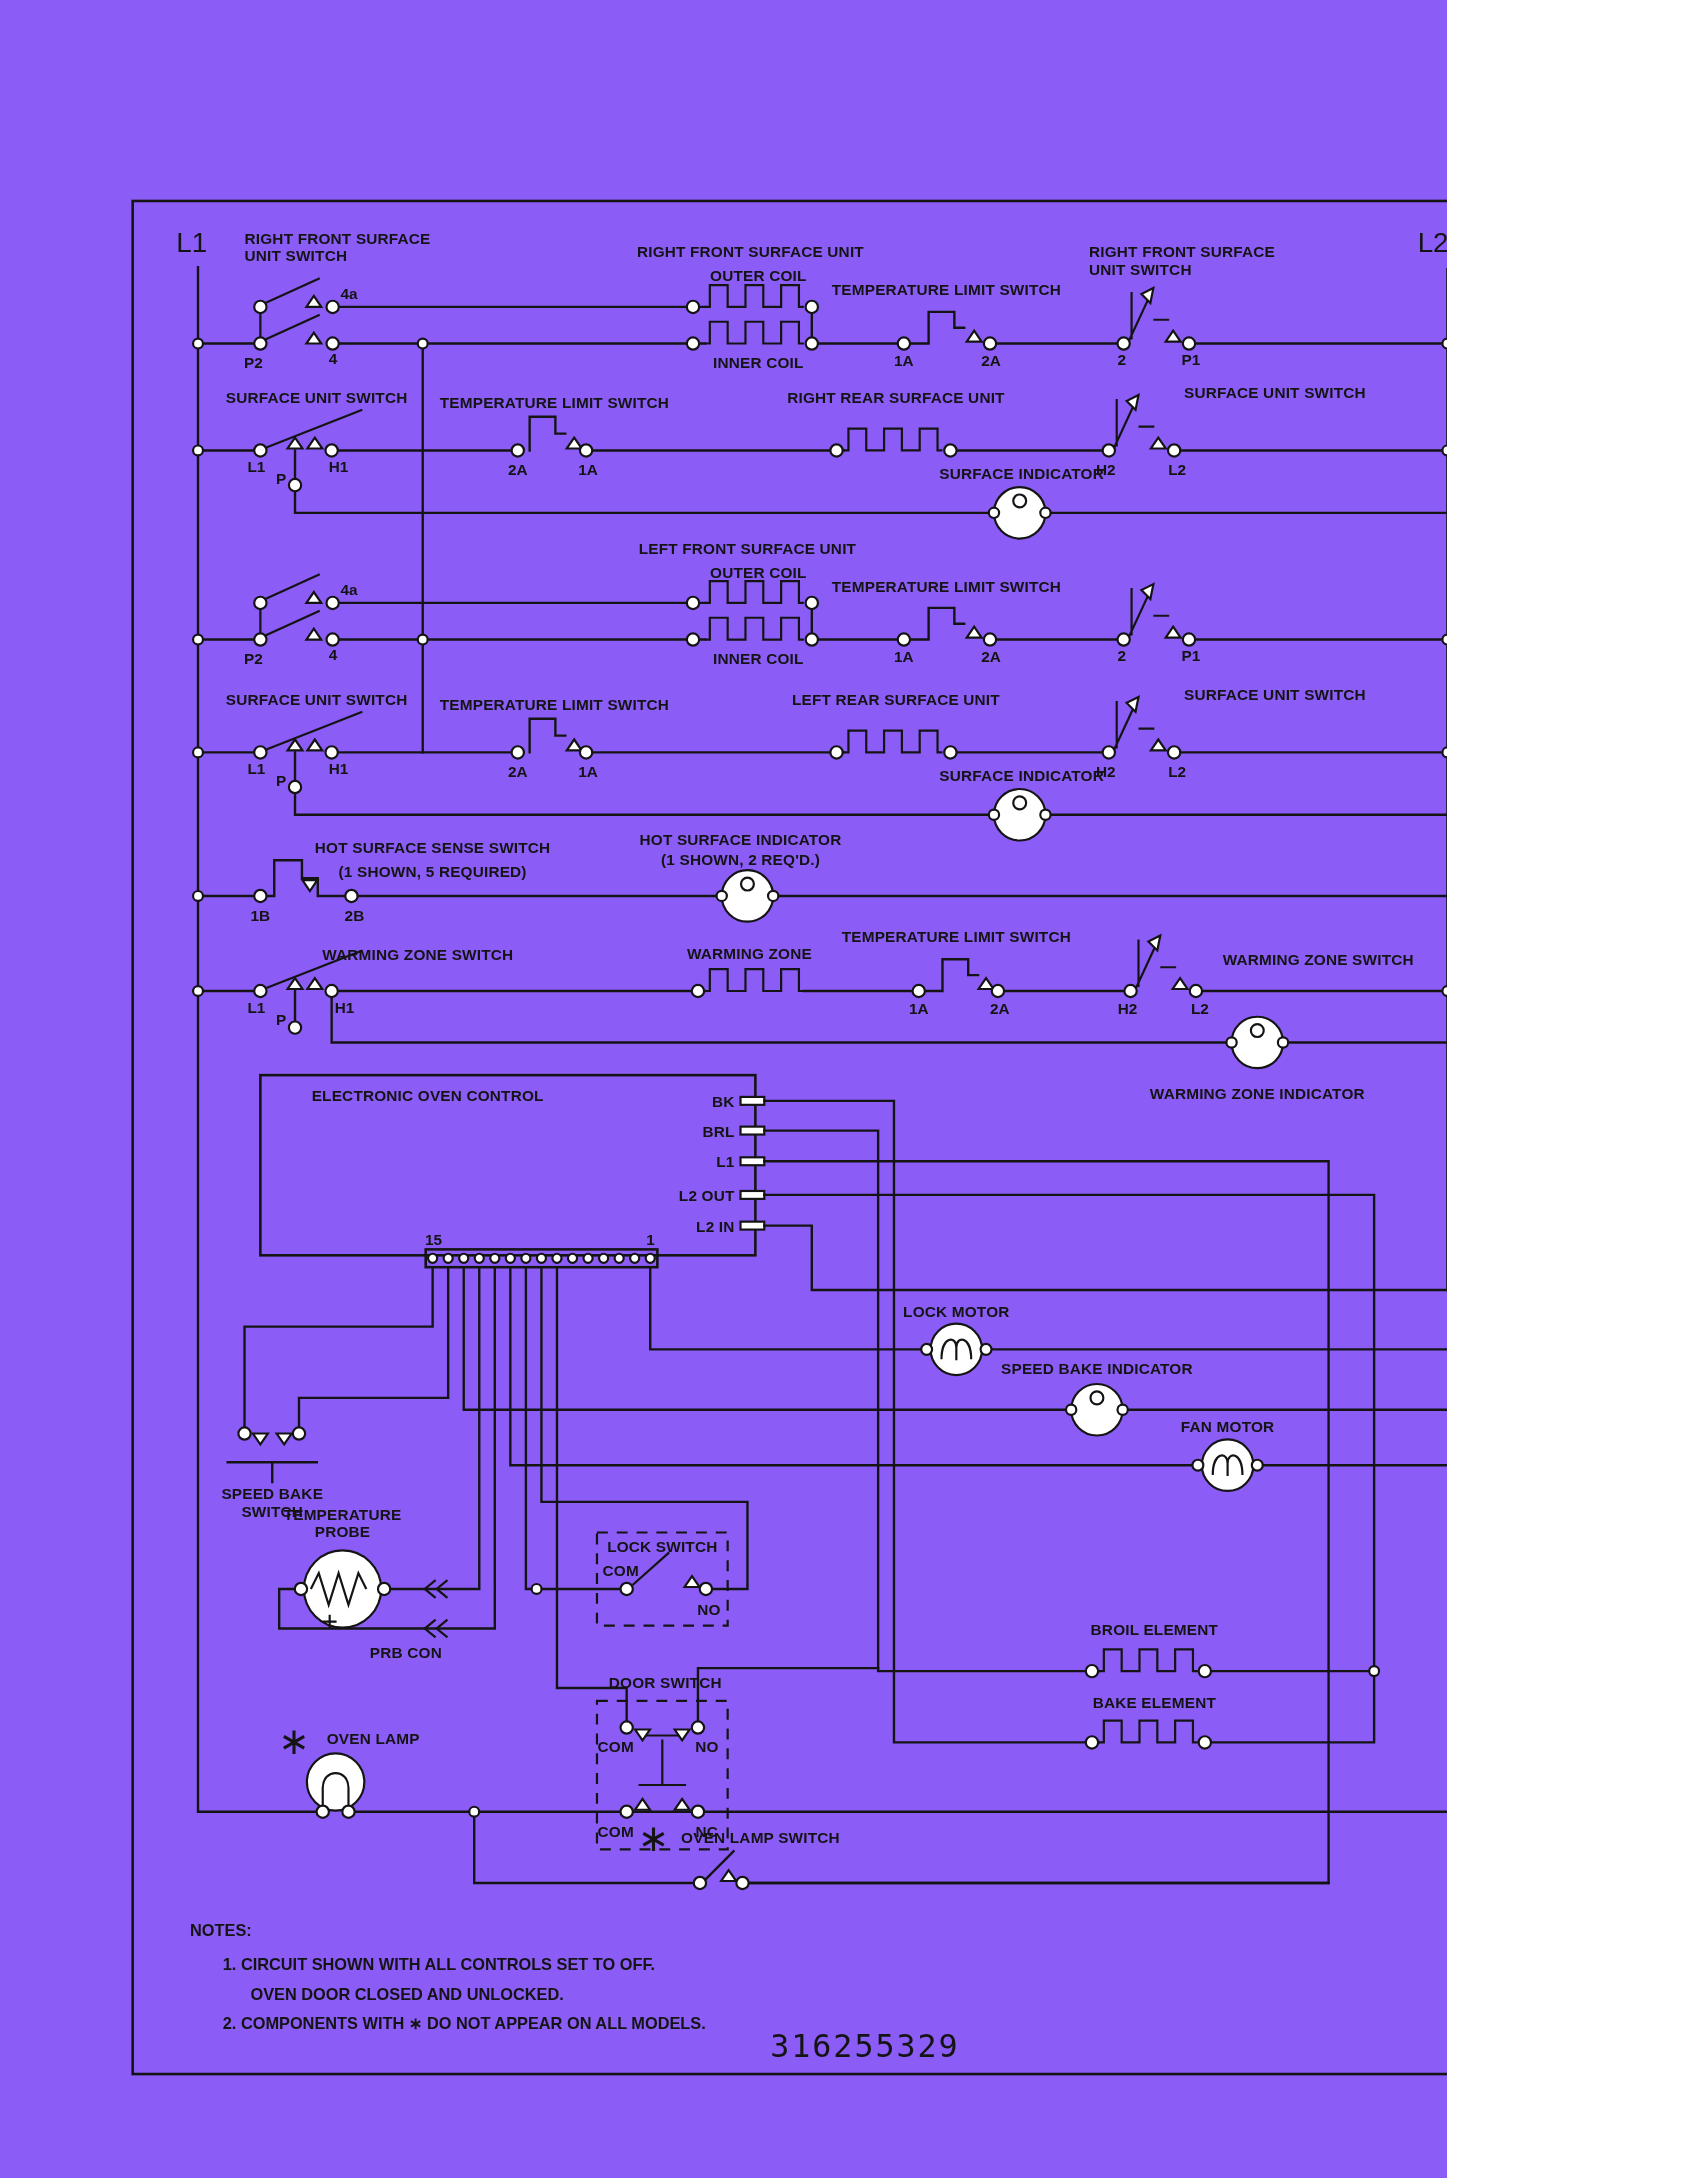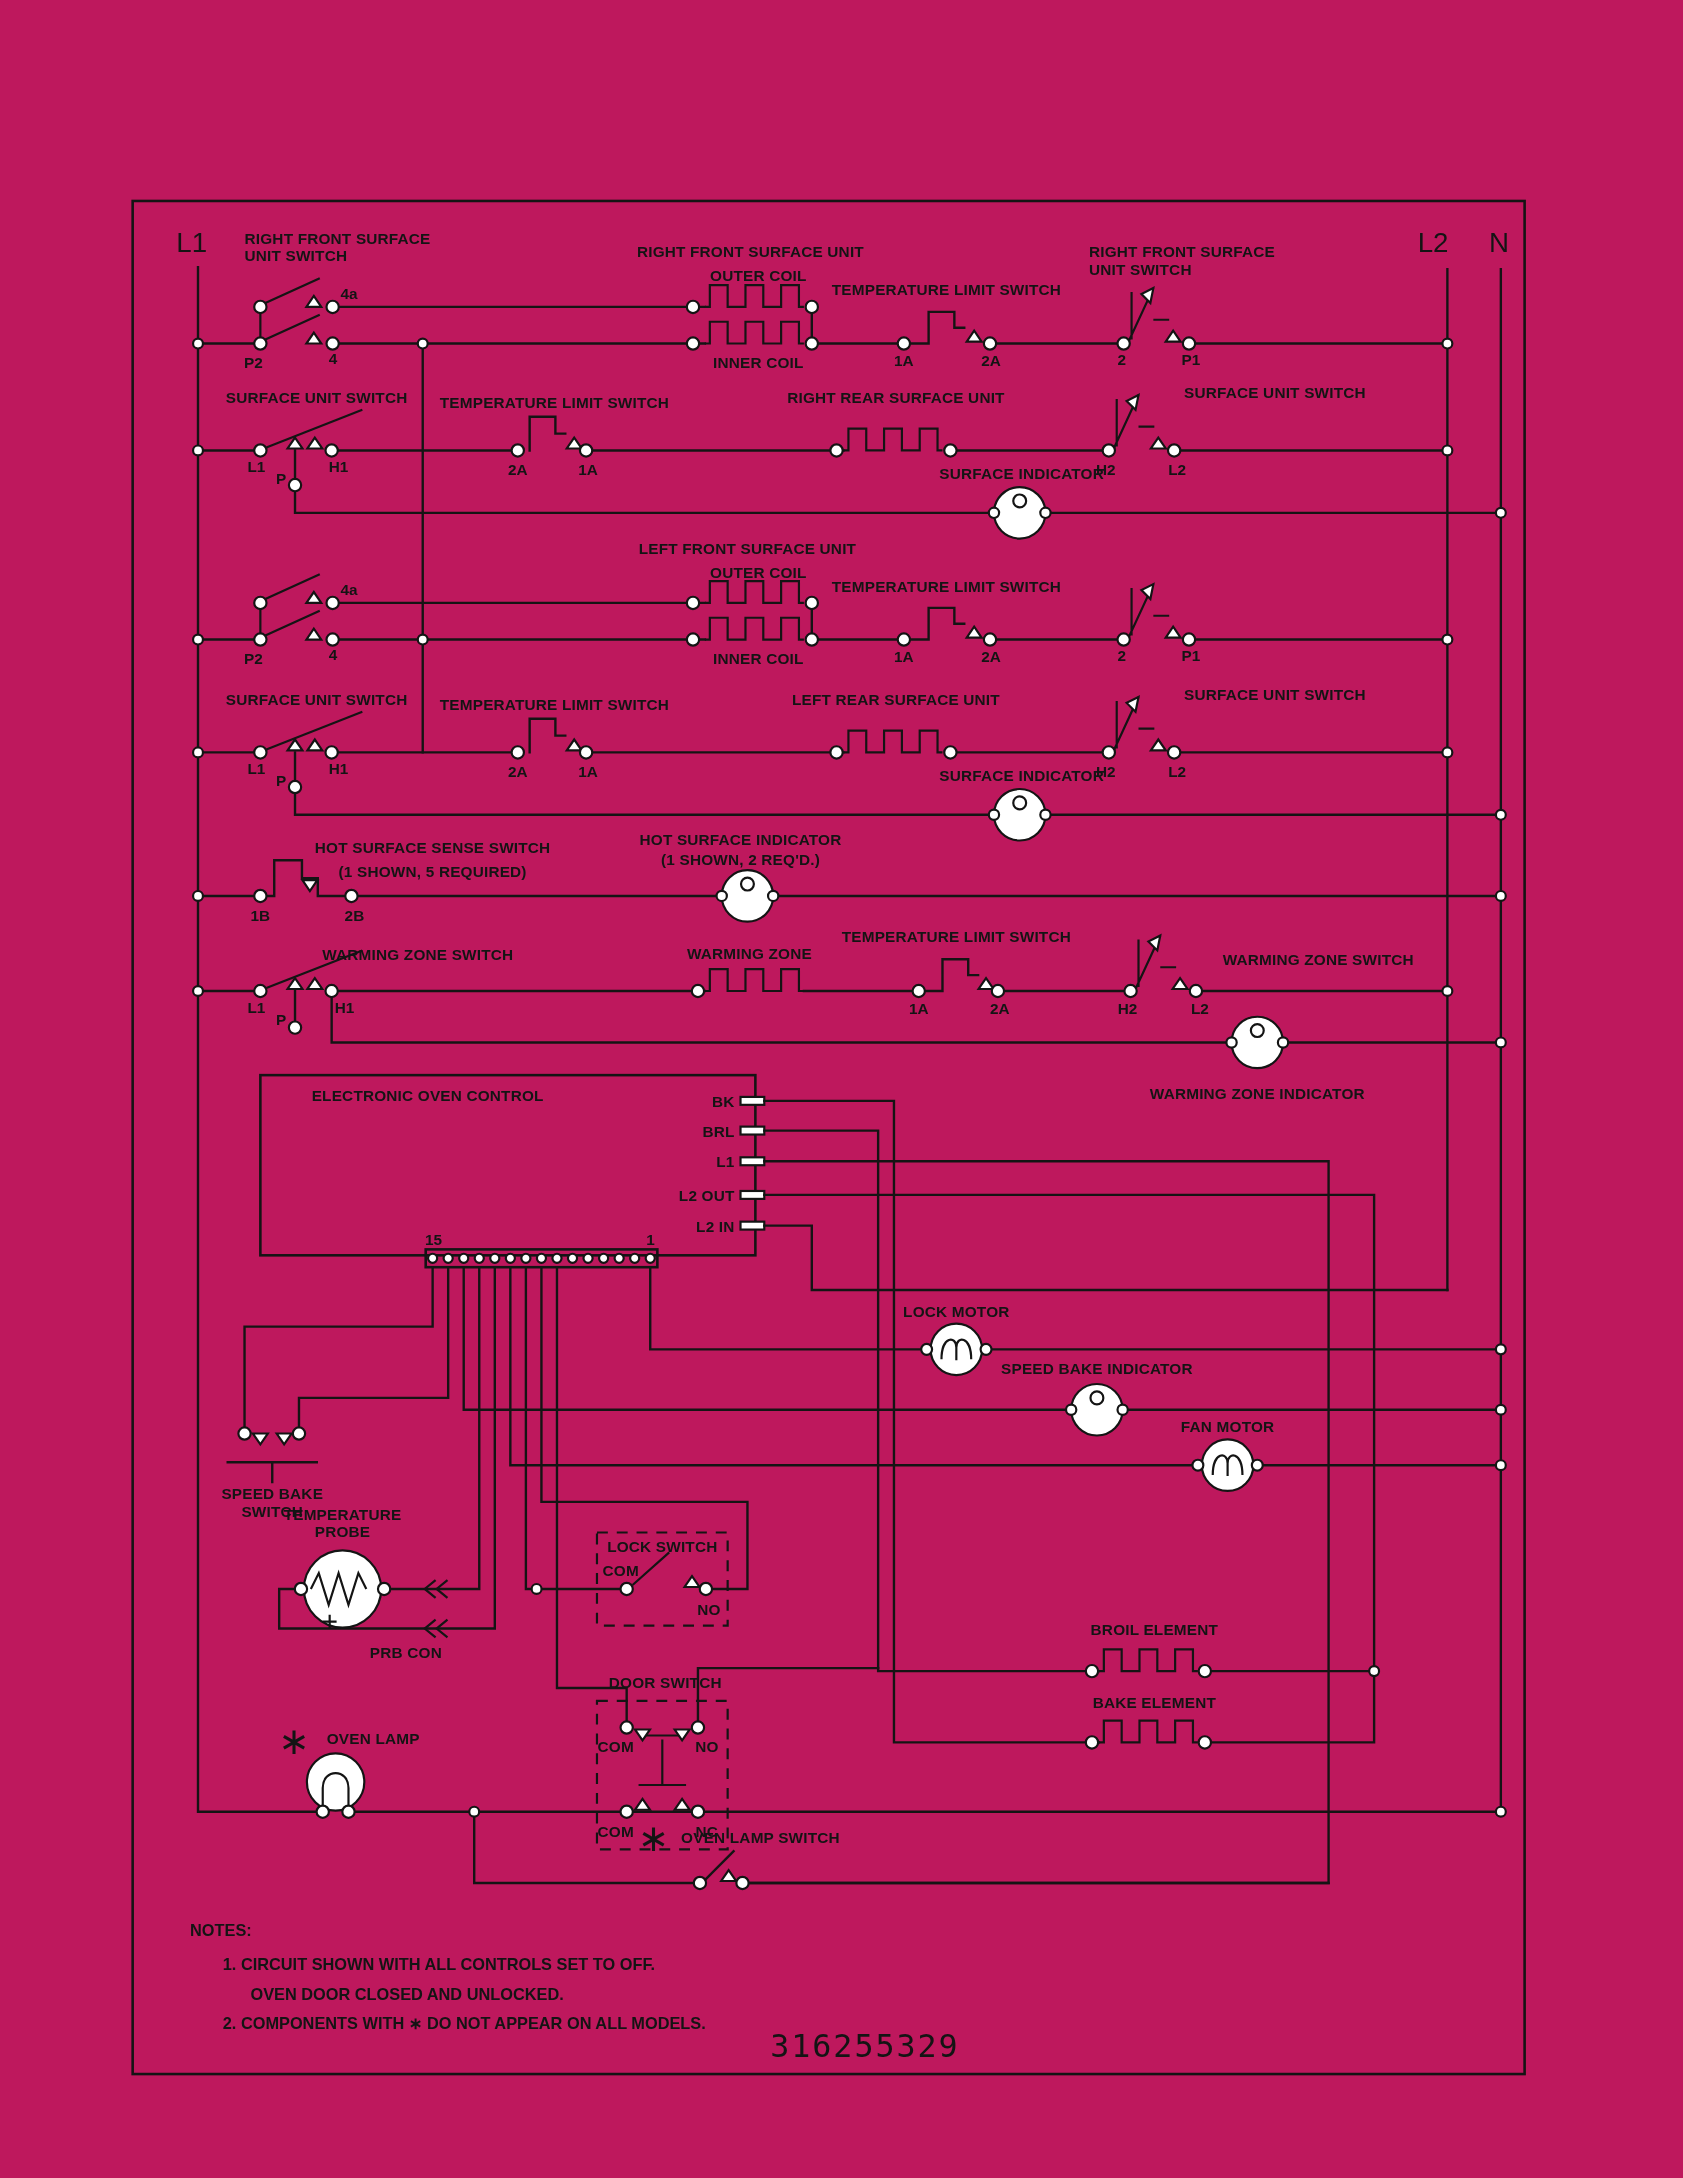--- a/index.html
+++ b/index.html
@@ -1,16 +1,16 @@
 <!DOCTYPE html>
 <html><head>
 <meta charset="utf-8">
 <style>
   html,body{margin:0;padding:0;background:#ffffff;}
-  .sheet{position:relative;width:1683px;height:2178px;background:#be185d;overflow:hidden;}
+  .sheet{position:relative;width:1447px;height:2178px;background:#8b5cf6;overflow:hidden;}
   svg{position:absolute;left:0;top:0;}
   .w{stroke:#141414;stroke-width:2.4;fill:none;stroke-linecap:square;}
   .sym{stroke:#141414;stroke-width:2.2;fill:none;}
   .symf{stroke:#141414;stroke-width:2.2;fill:#ffffff;}
   .box{stroke:#141414;stroke-width:2.6;fill:none;}
   .dash{stroke:#141414;stroke-width:2.2;fill:none;stroke-dasharray:11 9;}
   text{font-family:"Liberation Sans",sans-serif;fill:#141414;}
   .lbl{font-size:15.5px;font-weight:700;letter-spacing:0.2px;}
   .term{font-size:15.5px;font-weight:700;}
   .rail{font-size:28px;font-weight:400;}

